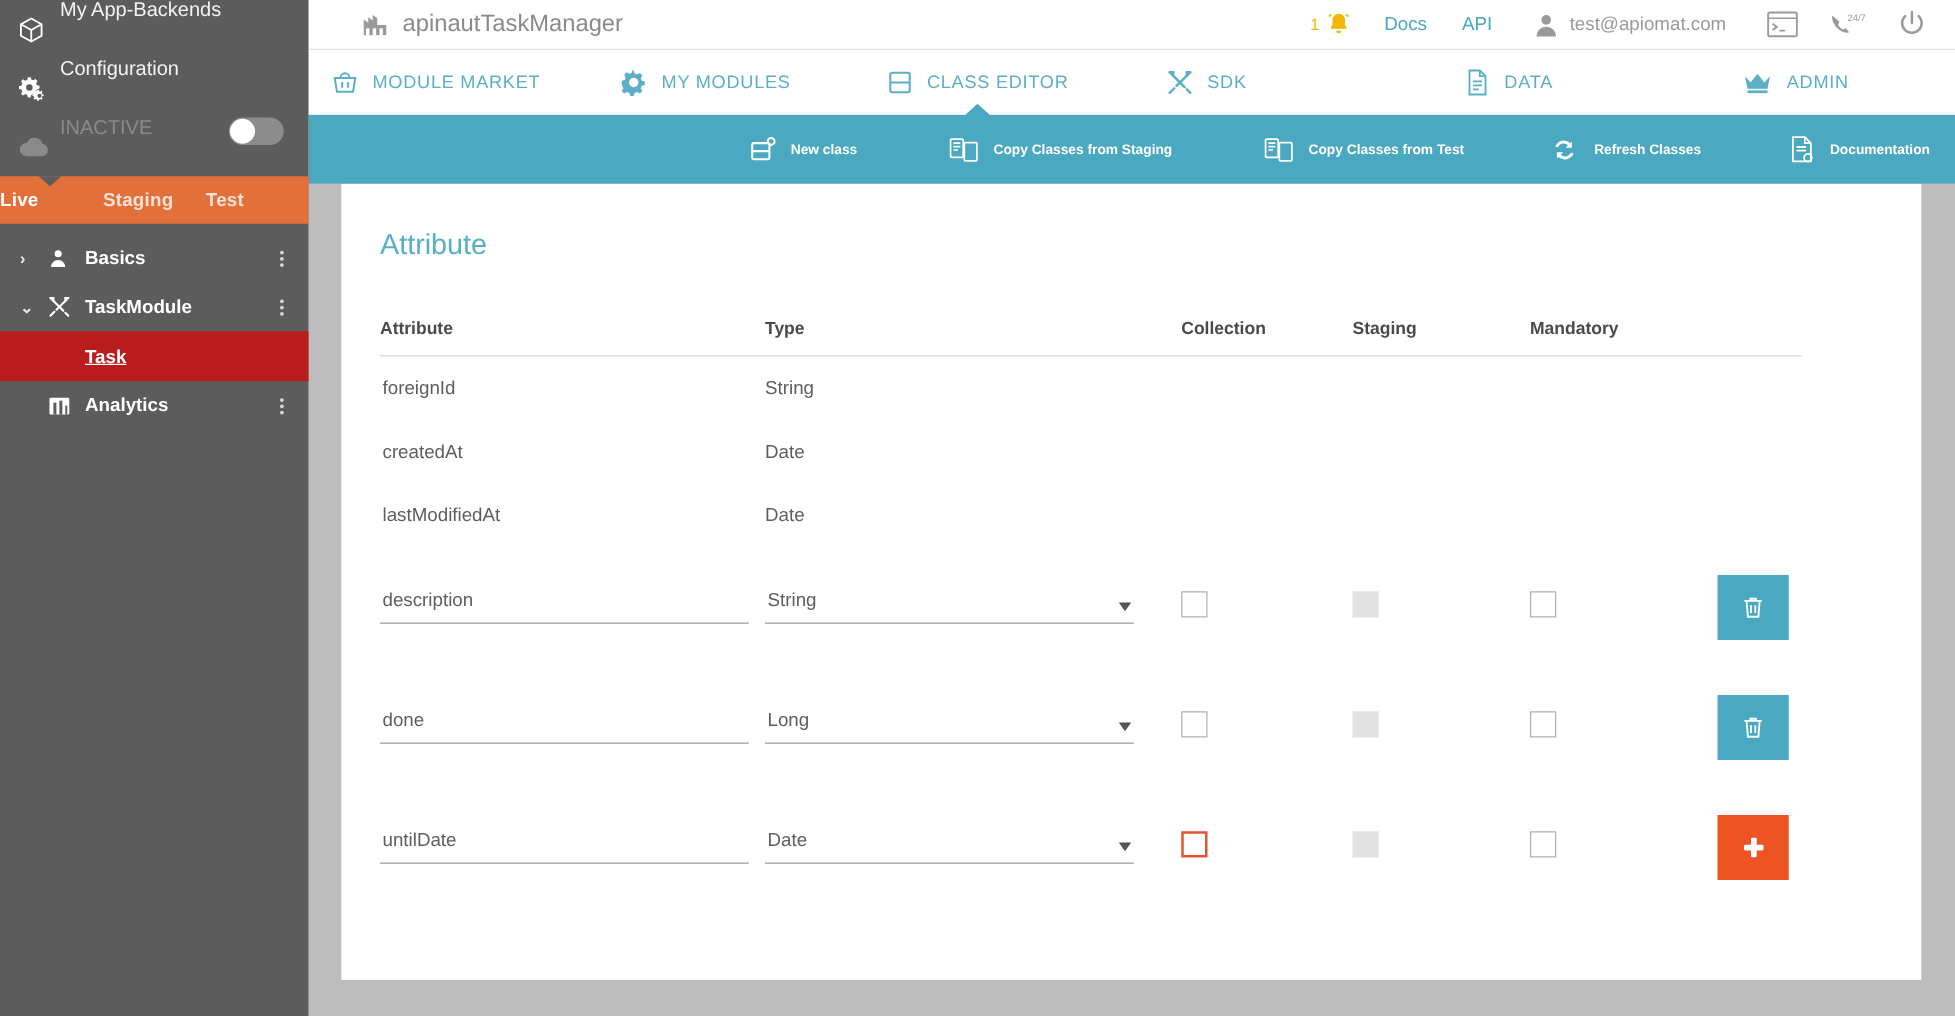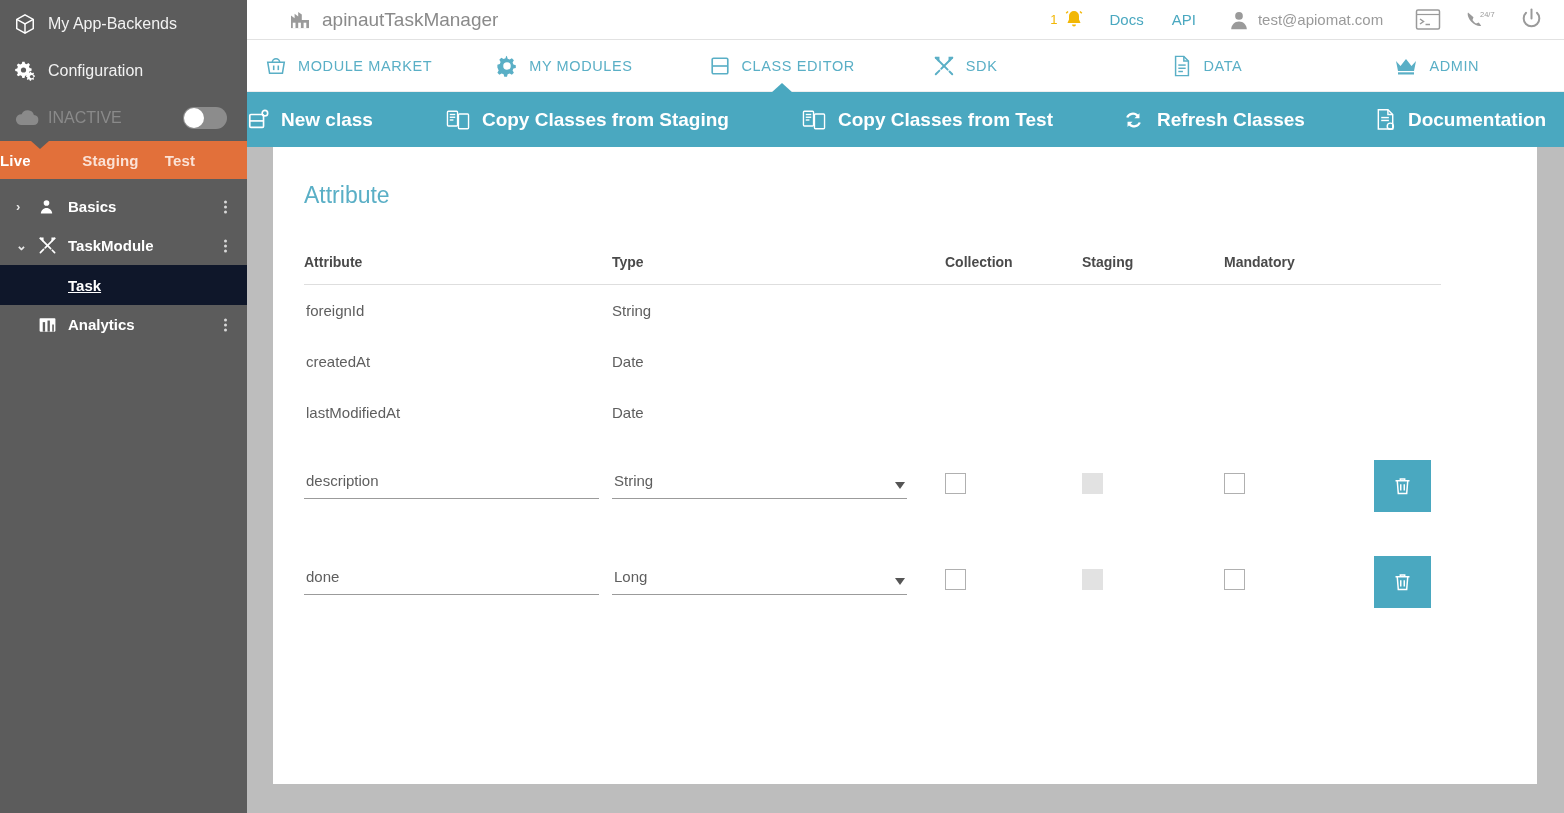--- a/index.html
+++ b/index.html
@@ -21,21 +21,21 @@
   .logo-area {
     height: 57px; background: #6e6e6e;
     display: flex; align-items: center; justify-content: center;
   }
   .logo-text {
     font-size: 27px; font-weight: bold; letter-spacing: -1px;
     color: #ffffff; font-family: "Liberation Sans", sans-serif;
     display: flex; align-items: center;
   }
   .side-item {
-    display: flex; align-items: center; height: 47px;
+    display: flex; height: 47px;
     padding-left: 14px; font-size: 16px; color: #f2f2f2;
     cursor: pointer;
   }
   .side-item .ico { width: 34px; display: flex; align-items: center; }
   .side-item.inactive { color: #8a8a8a; }
   .toggle {
     margin-left: auto; margin-right: 20px;
     width: 44px; height: 22px; border-radius: 11px;
     background: #8c8c8c; position: relative;
   }
@@ -59,21 +59,21 @@
     border-top: 8px solid #5c5c5c;
   }
   .tree { padding-top: 8px; }
   .tree-row {
     display: flex; align-items: center; height: 39px;
     font-size: 15px; font-weight: bold; color: #fff;
     padding-left: 16px; cursor: pointer; position: relative;
   }
   .tree-row .chev { width: 22px; font-size: 13px; color: #e8e8e8; }
   .tree-row .t-ico { width: 30px; display: flex; align-items: center; }
-  .tree-row.selected { background: #0f172a; text-decoration: underline; }
+  .tree-row.selected { background: #b91c1c; text-decoration: underline; }
   .tree-row.child { padding-left: 68px; height: 40px; }
   .dots {
     position: absolute; right: 20px; top: 50%; transform: translateY(-50%);
     display: flex; flex-direction: column; gap: 2px; cursor: pointer;
   }
   .dots i { width: 3px; height: 3px; background: #d8d8d8; border-radius: 50%; display: block; }
 
   
   .right { flex: 1; height: 813px; display: flex; flex-direction: column; background:#bdbdbd; }
 
@@ -110,21 +110,21 @@
     border-left: 11px solid transparent; border-right: 11px solid transparent;
     border-bottom: 10px solid #4aa8c0;
   }
 
   .toolbar {
     height: 55px; background: #4aa8c0; display: flex; align-items: center;
     justify-content: flex-end; padding-right: 0px;
   }
   .tool-btn {
     display: flex; align-items: center; gap: 11px;
-    color: #fff; font-size: 19px; font-weight: bold;
+    color: #fff; font-size: 11px; font-weight: bold;
     cursor: pointer; white-space: nowrap;
   }
 
   .content-wrap { flex: 1; position: relative; background: #bdbdbd; overflow: hidden; }
   .panel {
     position: absolute; left: 26px; top: 0px; width: 1264px; height: 637px;
     background: #fff;
   }
   .panel-title {
     color: #5aafc6; font-size: 23px; font-weight: normal;
@@ -586,20 +586,50 @@
                         <path d="M9.5 6 V4 H14.5 V6"></path>
                       <path d="M6 6 L7.2 20.5 H16.8 L18 6"></path>
                       <path d="M10 10 V17"></path>
                         <path d="M14 10 V17"></path>
                     </svg>
                   </span>
                 </div>
               </td>
             </tr>
 
+            <tr class="edit">
+              <td>
+                <div class="field">untilDate</div>
+              </td>
+              <td>
+                <div class="field type">
+                  <span>Date</span>
+                  <span class="caret"></span>
+                </div>
+              </td>
+              <td>
+                <span class="cbox focused"></span>
+              </td>
+              <td>
+                <span class="cbox disabled"></span>
+              </td>
+              <td>
+                <span class="cbox"></span>
+              </td>
+              <td>
+                <div class="actbtn add">
+                  <span>
+                    <svg width="22" height="22" viewBox="0 0 24 24" fill="#fff">
+                      <rect x="9.6" y="3.5" width="5" height="17" rx="1"></rect>
+                      <rect x="3.5" y="9.6" width="17" height="5" rx="1"></rect>
+                    </svg>
+                  </span>
+                </div>
+              </td>
+            </tr>
 
           </tbody>
         </table>
       </div>
     </div>
 
   </div>
 </div>
 
 </body></html>

